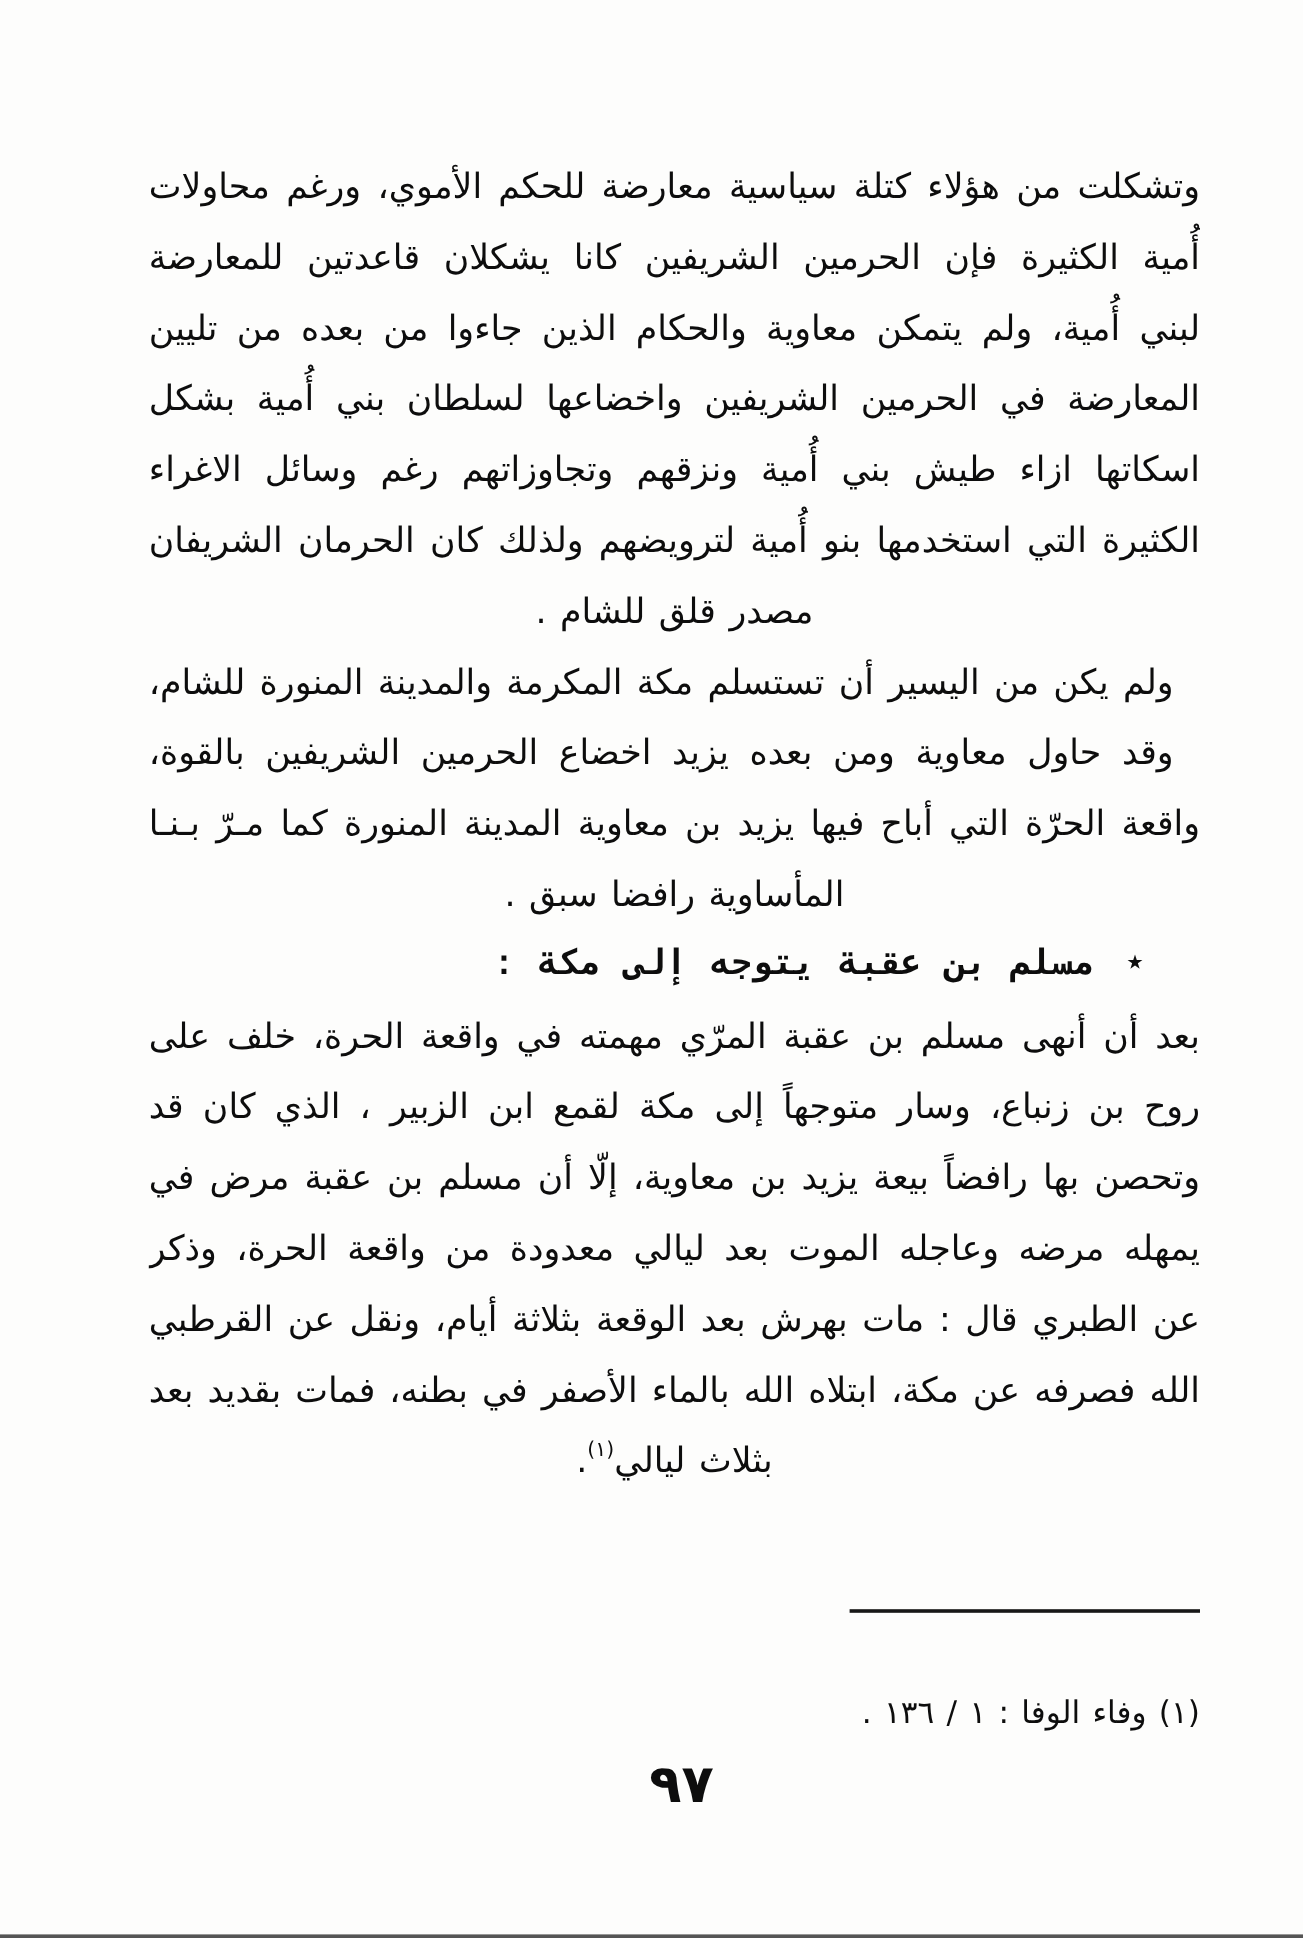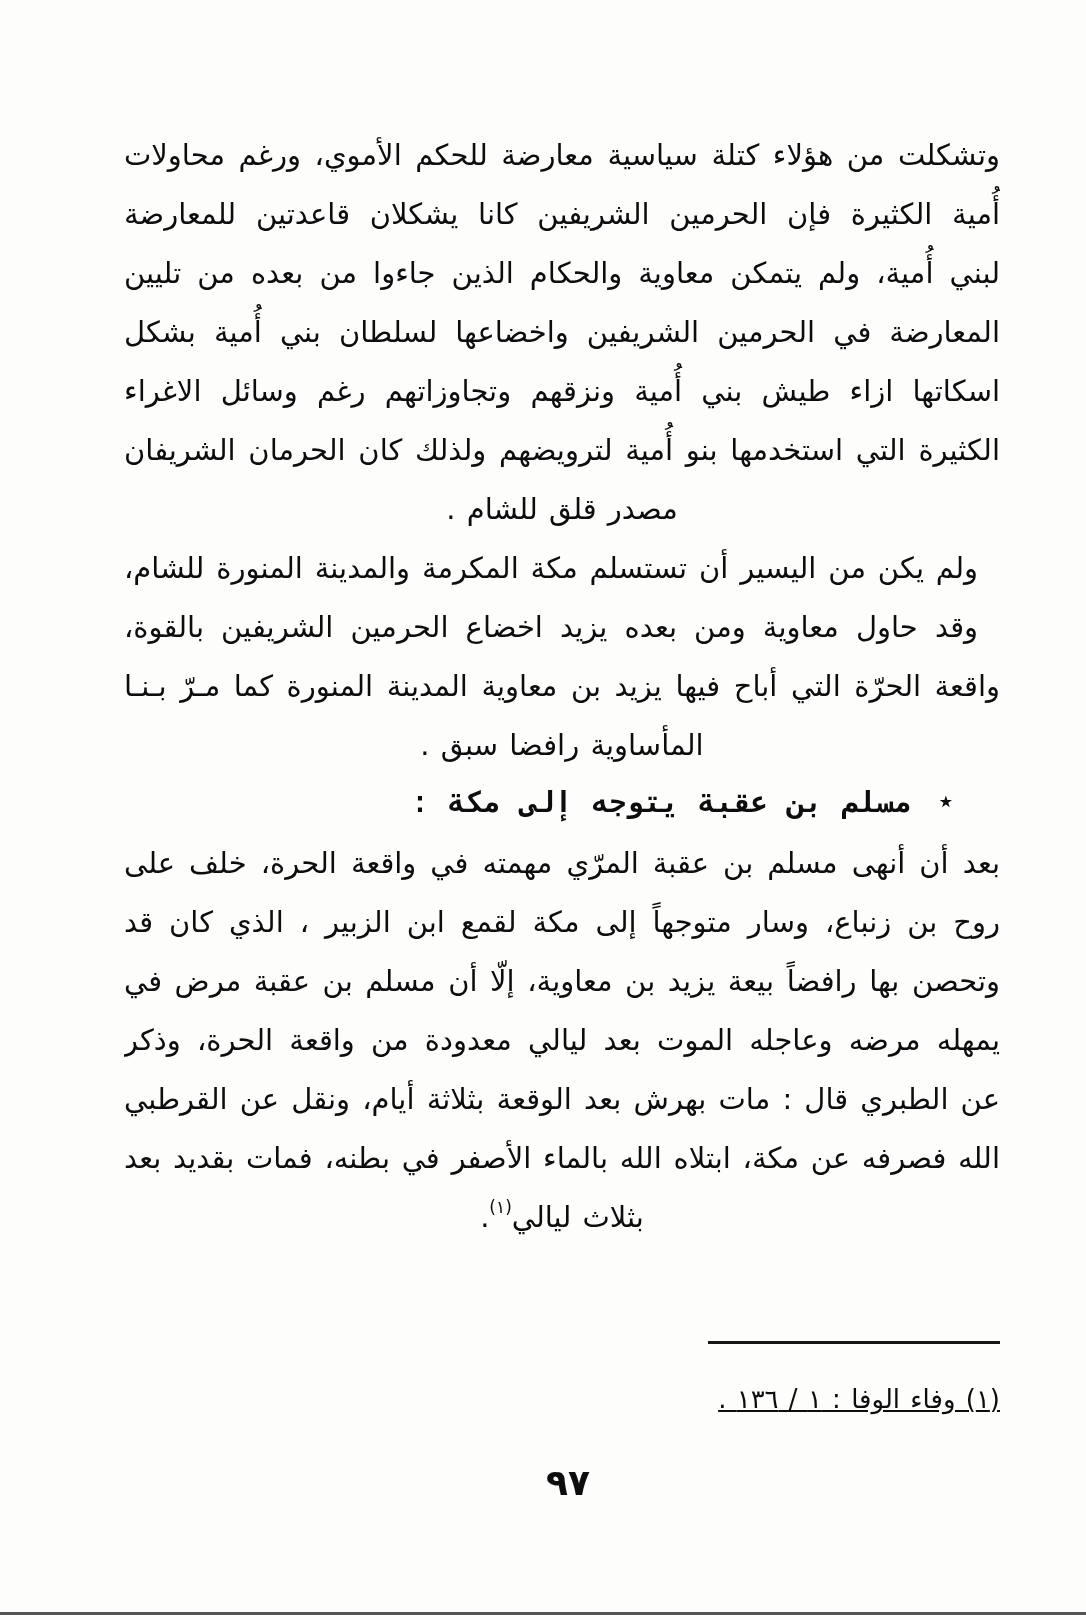--- a/index.html
+++ b/index.html
@@ -67,37 +67,36 @@
   .fn-rule {
     position: absolute;
     top: 1341px;
     right: 86px;
     width: 292px;
     height: 3px;
     background: #171717;
   }
   .footnote {
     position: absolute;
-    top: 1375px;
+    top: 1404px;
     right: 86px;
     left: 124px;
     font-size: 26px;
     line-height: 48px;
     text-align: right;
     word-spacing: 2px;
-    text-decoration: underline;
   }
   .page-number {
     position: absolute;
     top: 1462px;
     left: 0;
     right: 0;
     padding-left: 50px; 
     text-align: center;
-    font-size: 36px;
+    font-size: 44px;
     font-weight: bold;
   }
   .scan-edge {
     position: absolute;
     bottom: 0;
     left: 0;
     right: 0;
     height: 3px;
     background: #2a2a2a;
     opacity: 0.8;

